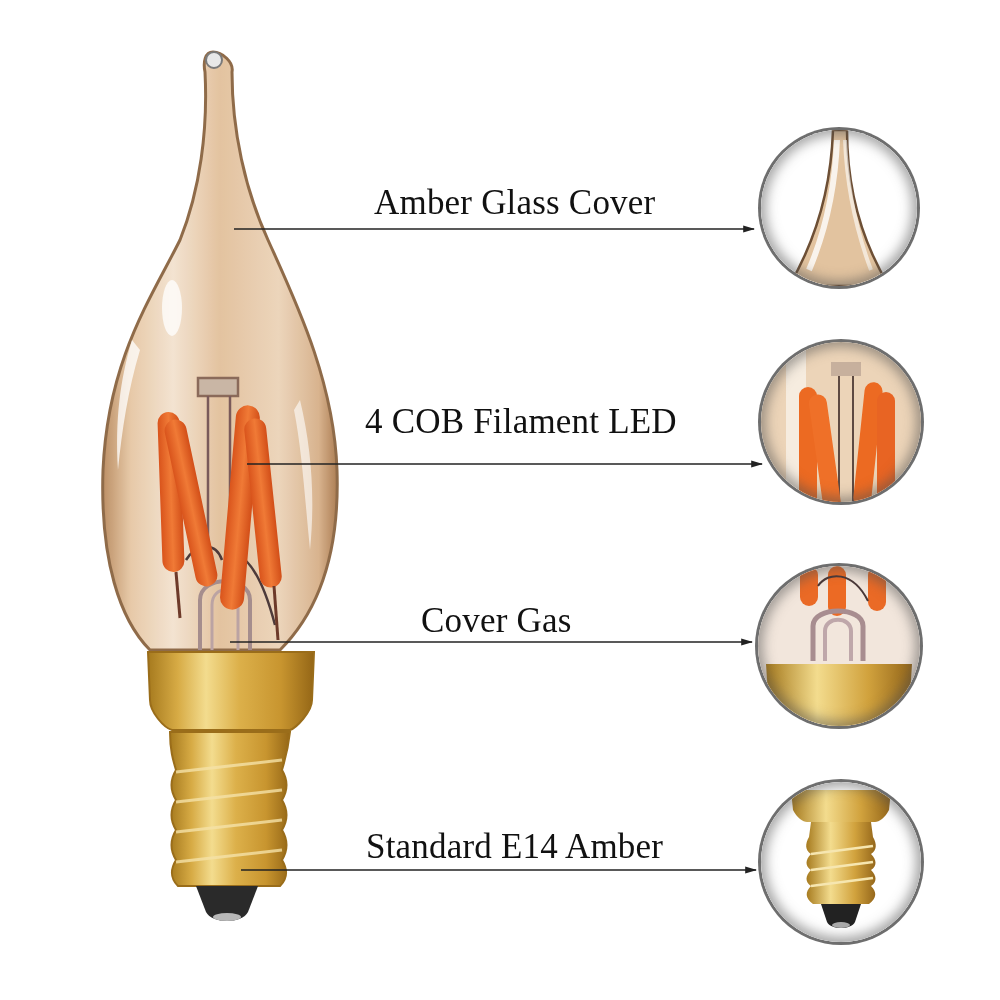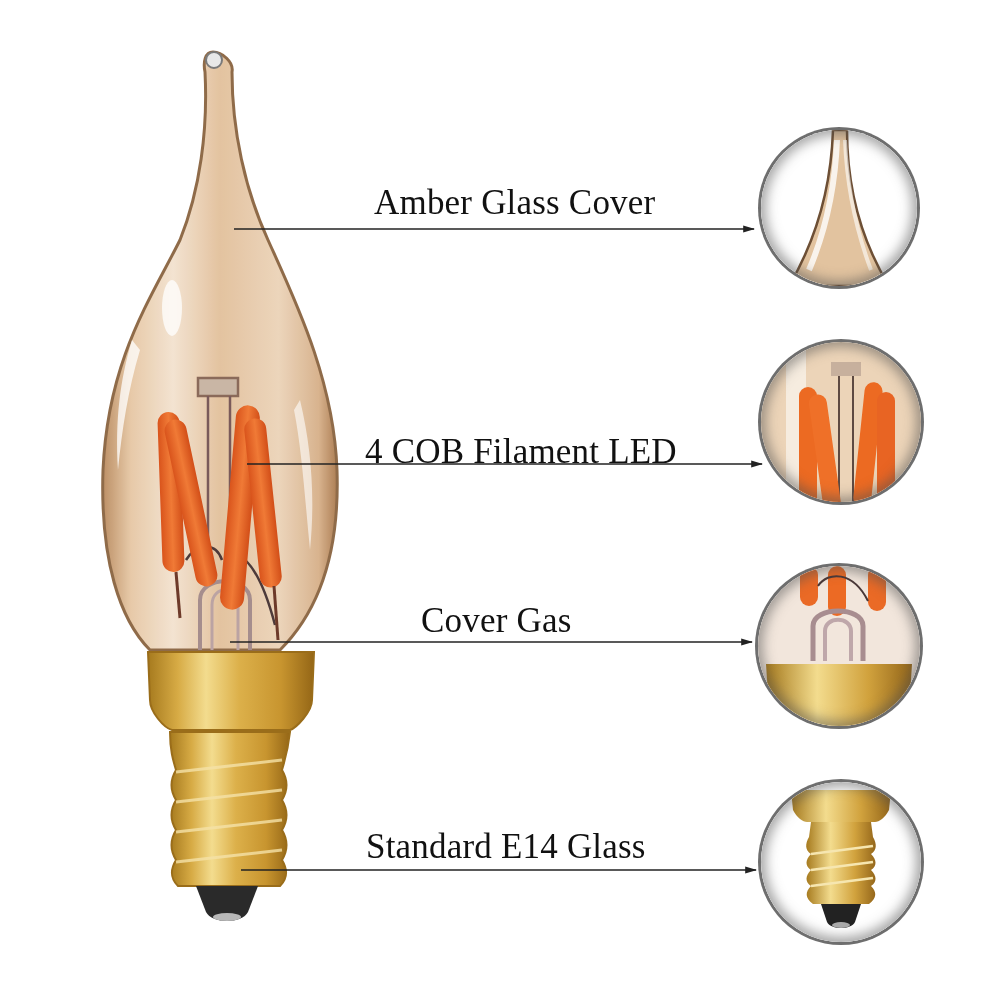--- a/index.html
+++ b/index.html
@@ -153,23 +153,23 @@
       <ellipse cx="227" cy="917" rx="14" ry="4" fill="#b8b8b8"></ellipse>
     </g>
 
     <line x1="234" y1="229" x2="754" y2="229" stroke="#222" stroke-width="1.5" marker-end="url(#arrow)"></line>
     <line x1="247" y1="464" x2="762" y2="464" stroke="#222" stroke-width="1.5" marker-end="url(#arrow)"></line>
     <line x1="230" y1="642" x2="752" y2="642" stroke="#222" stroke-width="1.5" marker-end="url(#arrow)"></line>
     <line x1="241" y1="870" x2="756" y2="870" stroke="#222" stroke-width="1.5" marker-end="url(#arrow)"></line>
   </svg>
 
   <div class="label" style="left:374px; top:183px;">Amber Glass Cover</div>
-  <div class="label" style="left:365px; top:432px;">4 COB Filament LED</div>
+  <div class="label" style="left:365px; top:402px;">4 COB Filament LED</div>
   <div class="label" style="left:421px; top:601px;">Cover Gas</div>
-  <div class="label" style="left:366px; top:827px;">Standard E14 Glass</div>
+  <div class="label" style="left:366px; top:827px;">Standard E14 Amber</div>
 
   <div class="inset" style="left:761px; top:130px; width:156px; height:156px;">
     <svg viewBox="0 0 156 156">
       <rect width="156" height="156" fill="#ffffff"></rect>
       <path d="M72,0 C70,60 55,110 28,156 L128,156 C100,110 86,60 86,0 Z" fill="#e2c39f" stroke="#6d4f35" stroke-width="2.5"></path>
       <path d="M76,10 C74,60 65,100 48,140" stroke="#ffffff" stroke-width="6" fill="none" opacity="0.8"></path>
       <path d="M84,10 C86,60 95,100 110,140" stroke="#ffffff" stroke-width="4" fill="none" opacity="0.6"></path>
     </svg>
   </div>
 

